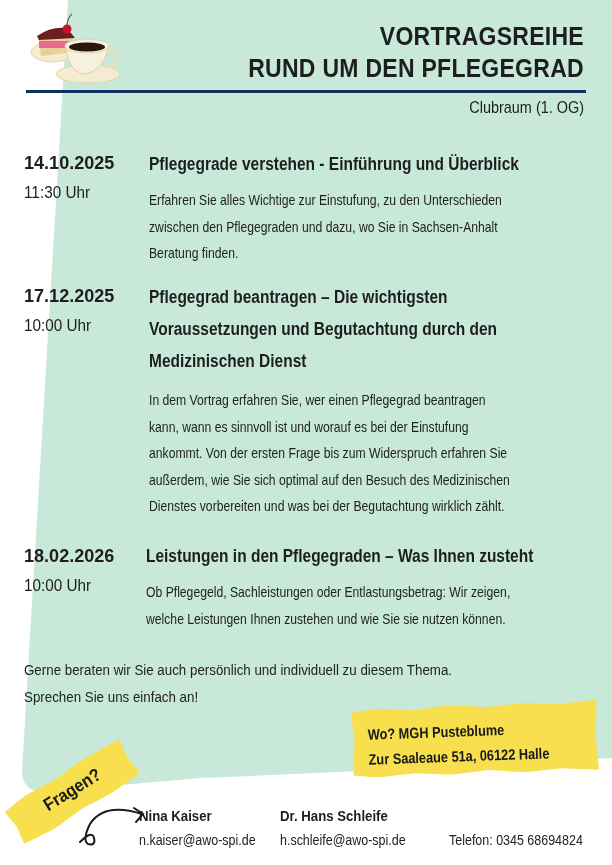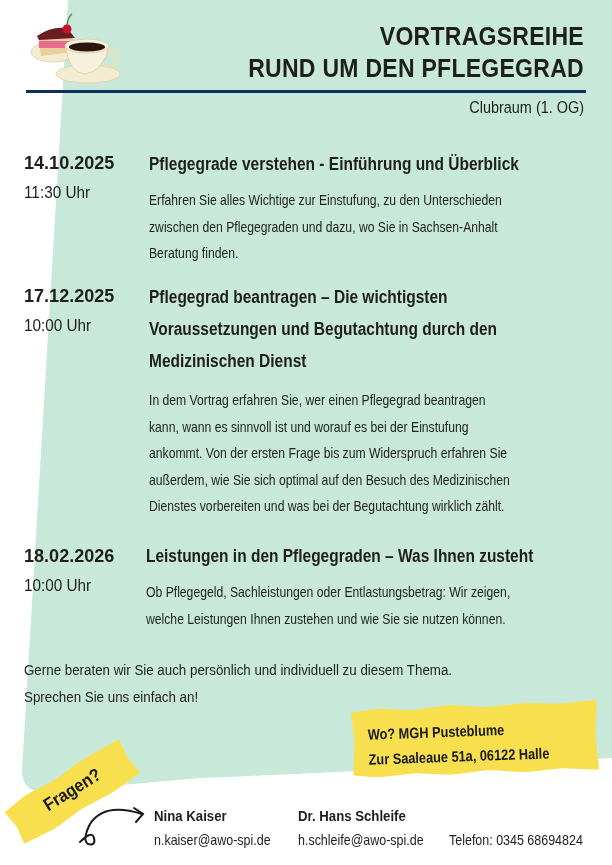--- a/index.html
+++ b/index.html
@@ -106,21 +106,21 @@
 
 <div class="tape fragen">
   <div class="fragen-text">Fragen?</div>
 </div>
 
 <svg class="abs" style="left:70px;top:800px;width:80px;height:50px" viewBox="0 0 80 50">
   <path d="M10 42 Q22 30 24 38 Q26 46 18 44 Q12 40 20 24 Q34 2 72 14" stroke="#1a1a1a" stroke-width="2" fill="none" stroke-linecap="round"></path>
   <path d="M64 8 L73 14 L66 22" stroke="#1a1a1a" stroke-width="2" fill="none" stroke-linecap="round"></path>
 </svg>
 
-<div class="abs" style="left:154px;top:807px">
+<div class="abs" style="left:139px;top:807px">
   <div class="contact-name">Nina Kaiser</div>
   <div class="contact-line" style="margin-top:8px">n.kaiser@awo-spi.de</div>
 </div>
-<div class="abs" style="left:298px;top:807px">
+<div class="abs" style="left:280px;top:807px">
   <div class="contact-name">Dr. Hans Schleife</div>
   <div class="contact-line" style="margin-top:8px">h.schleife@awo-spi.de</div>
 </div>
 <div class="abs contact-line" style="left:449px;top:832px">Telefon: 0345 68694824</div>
 
 </body></html>

